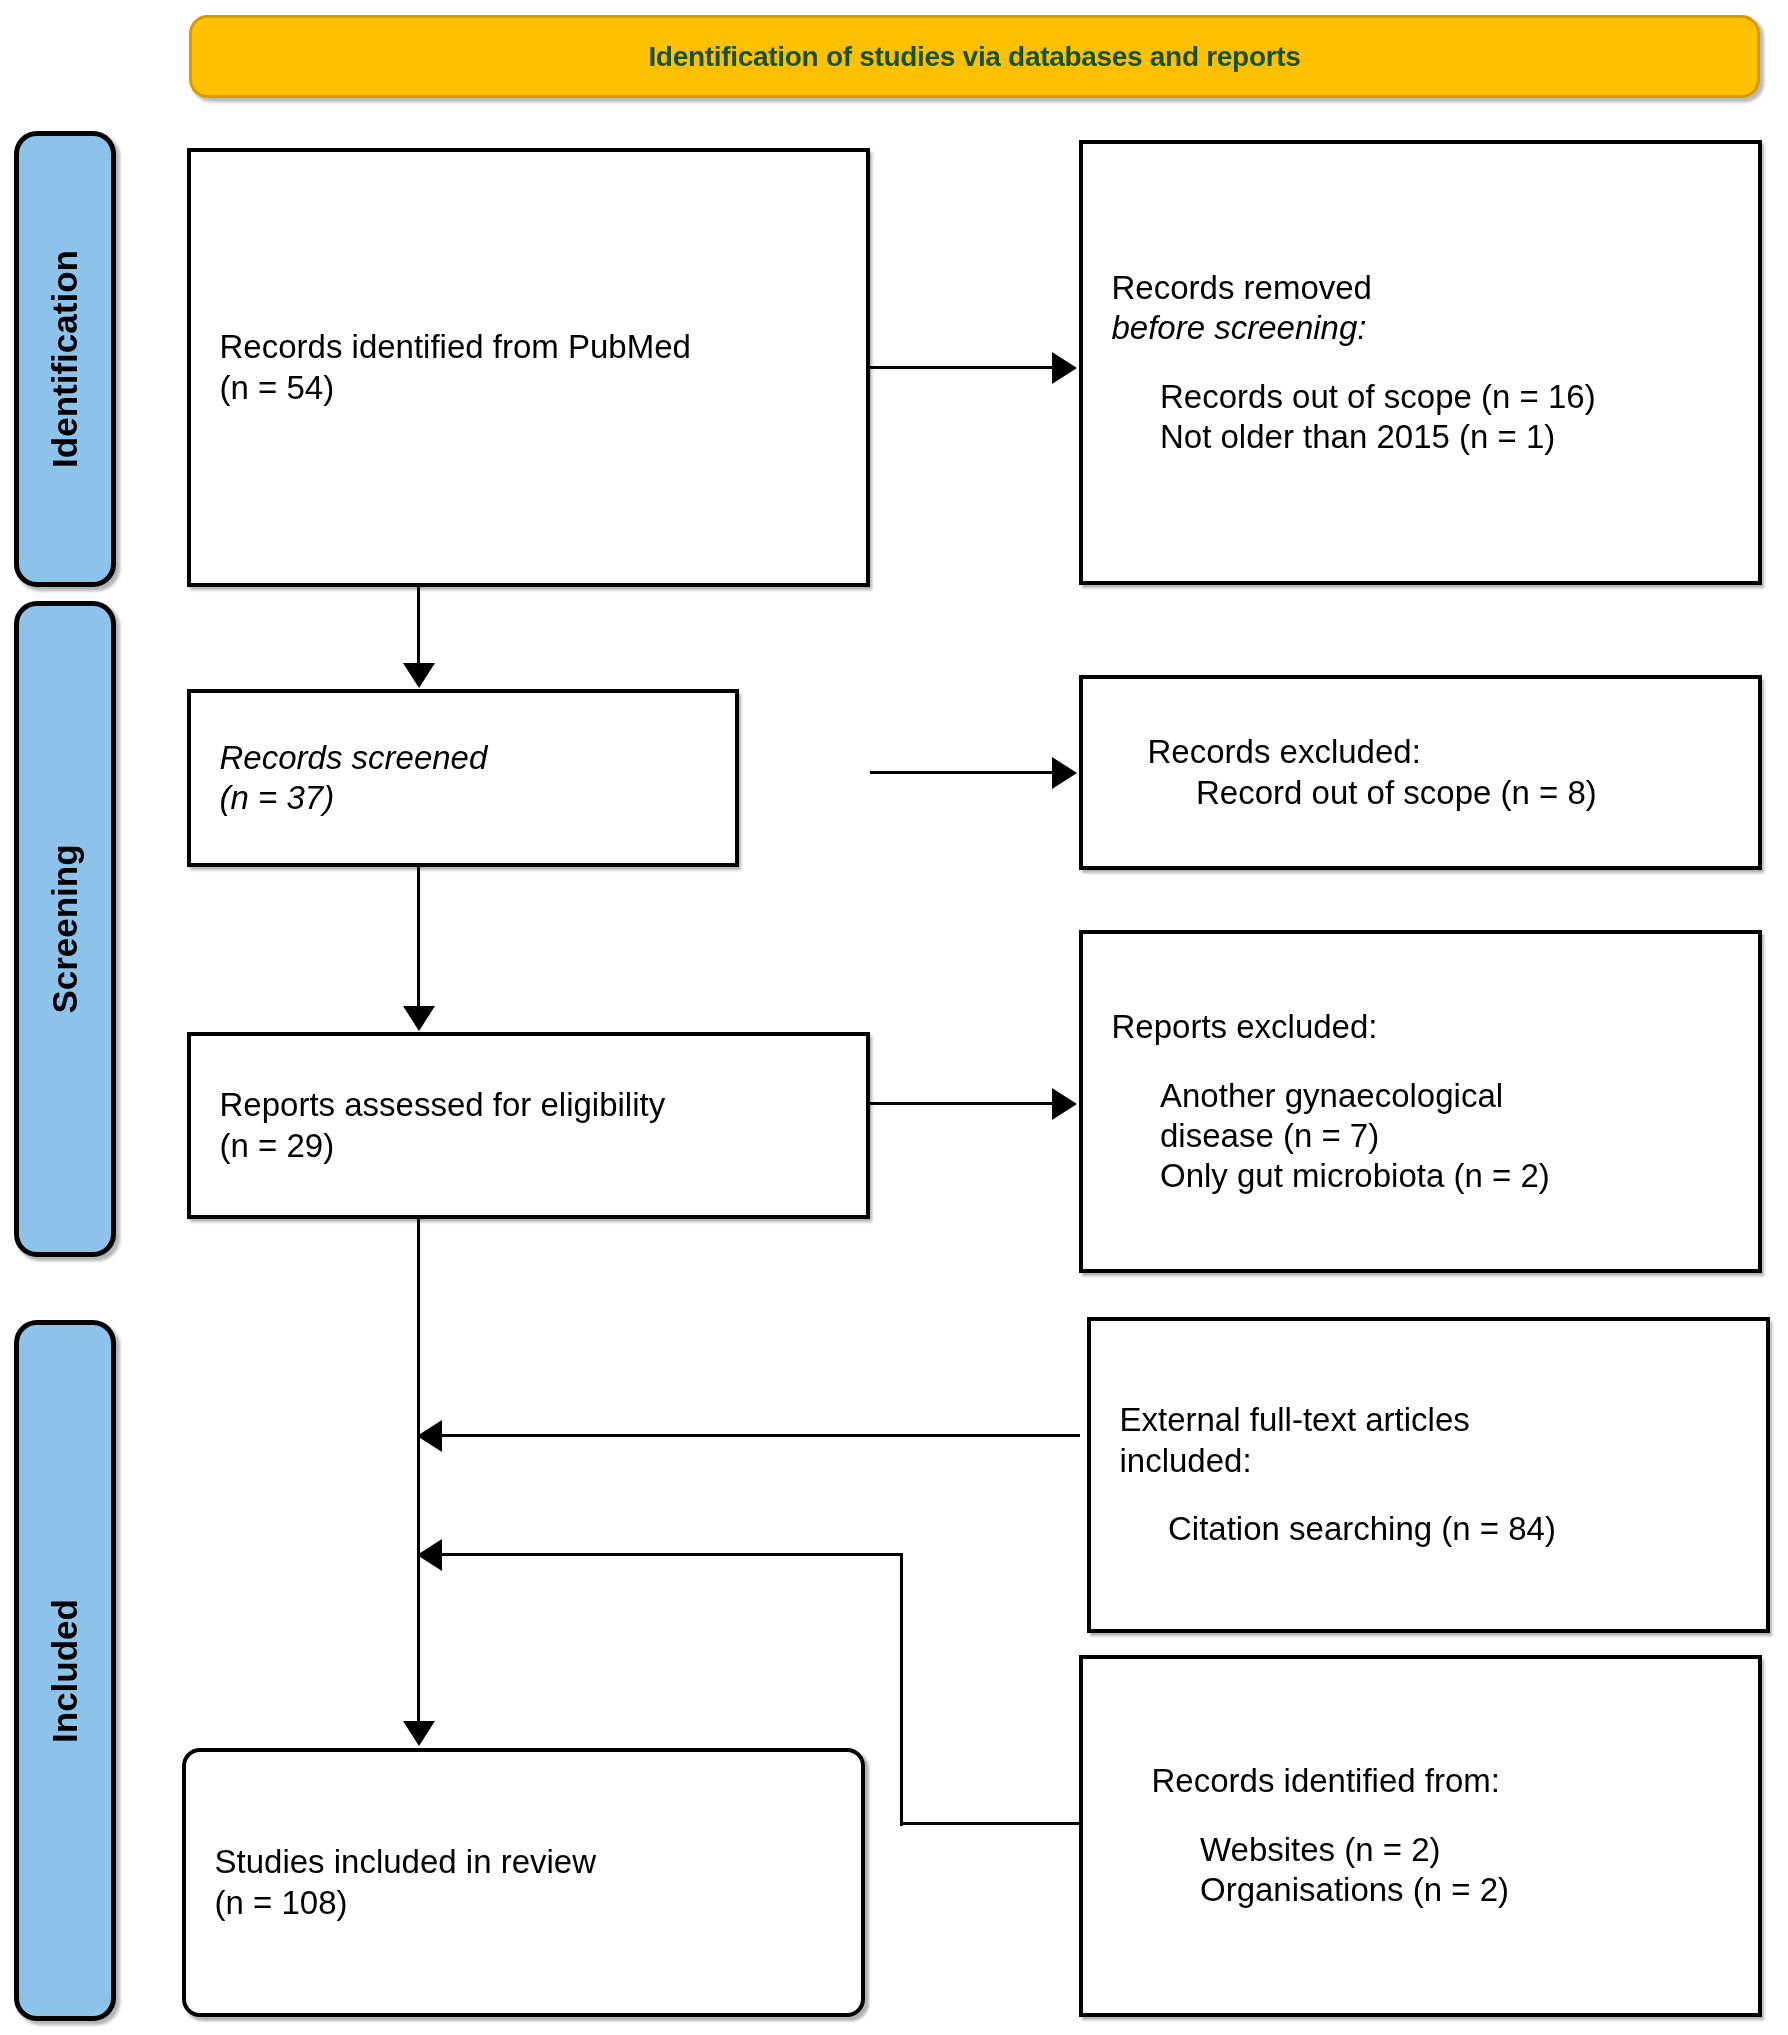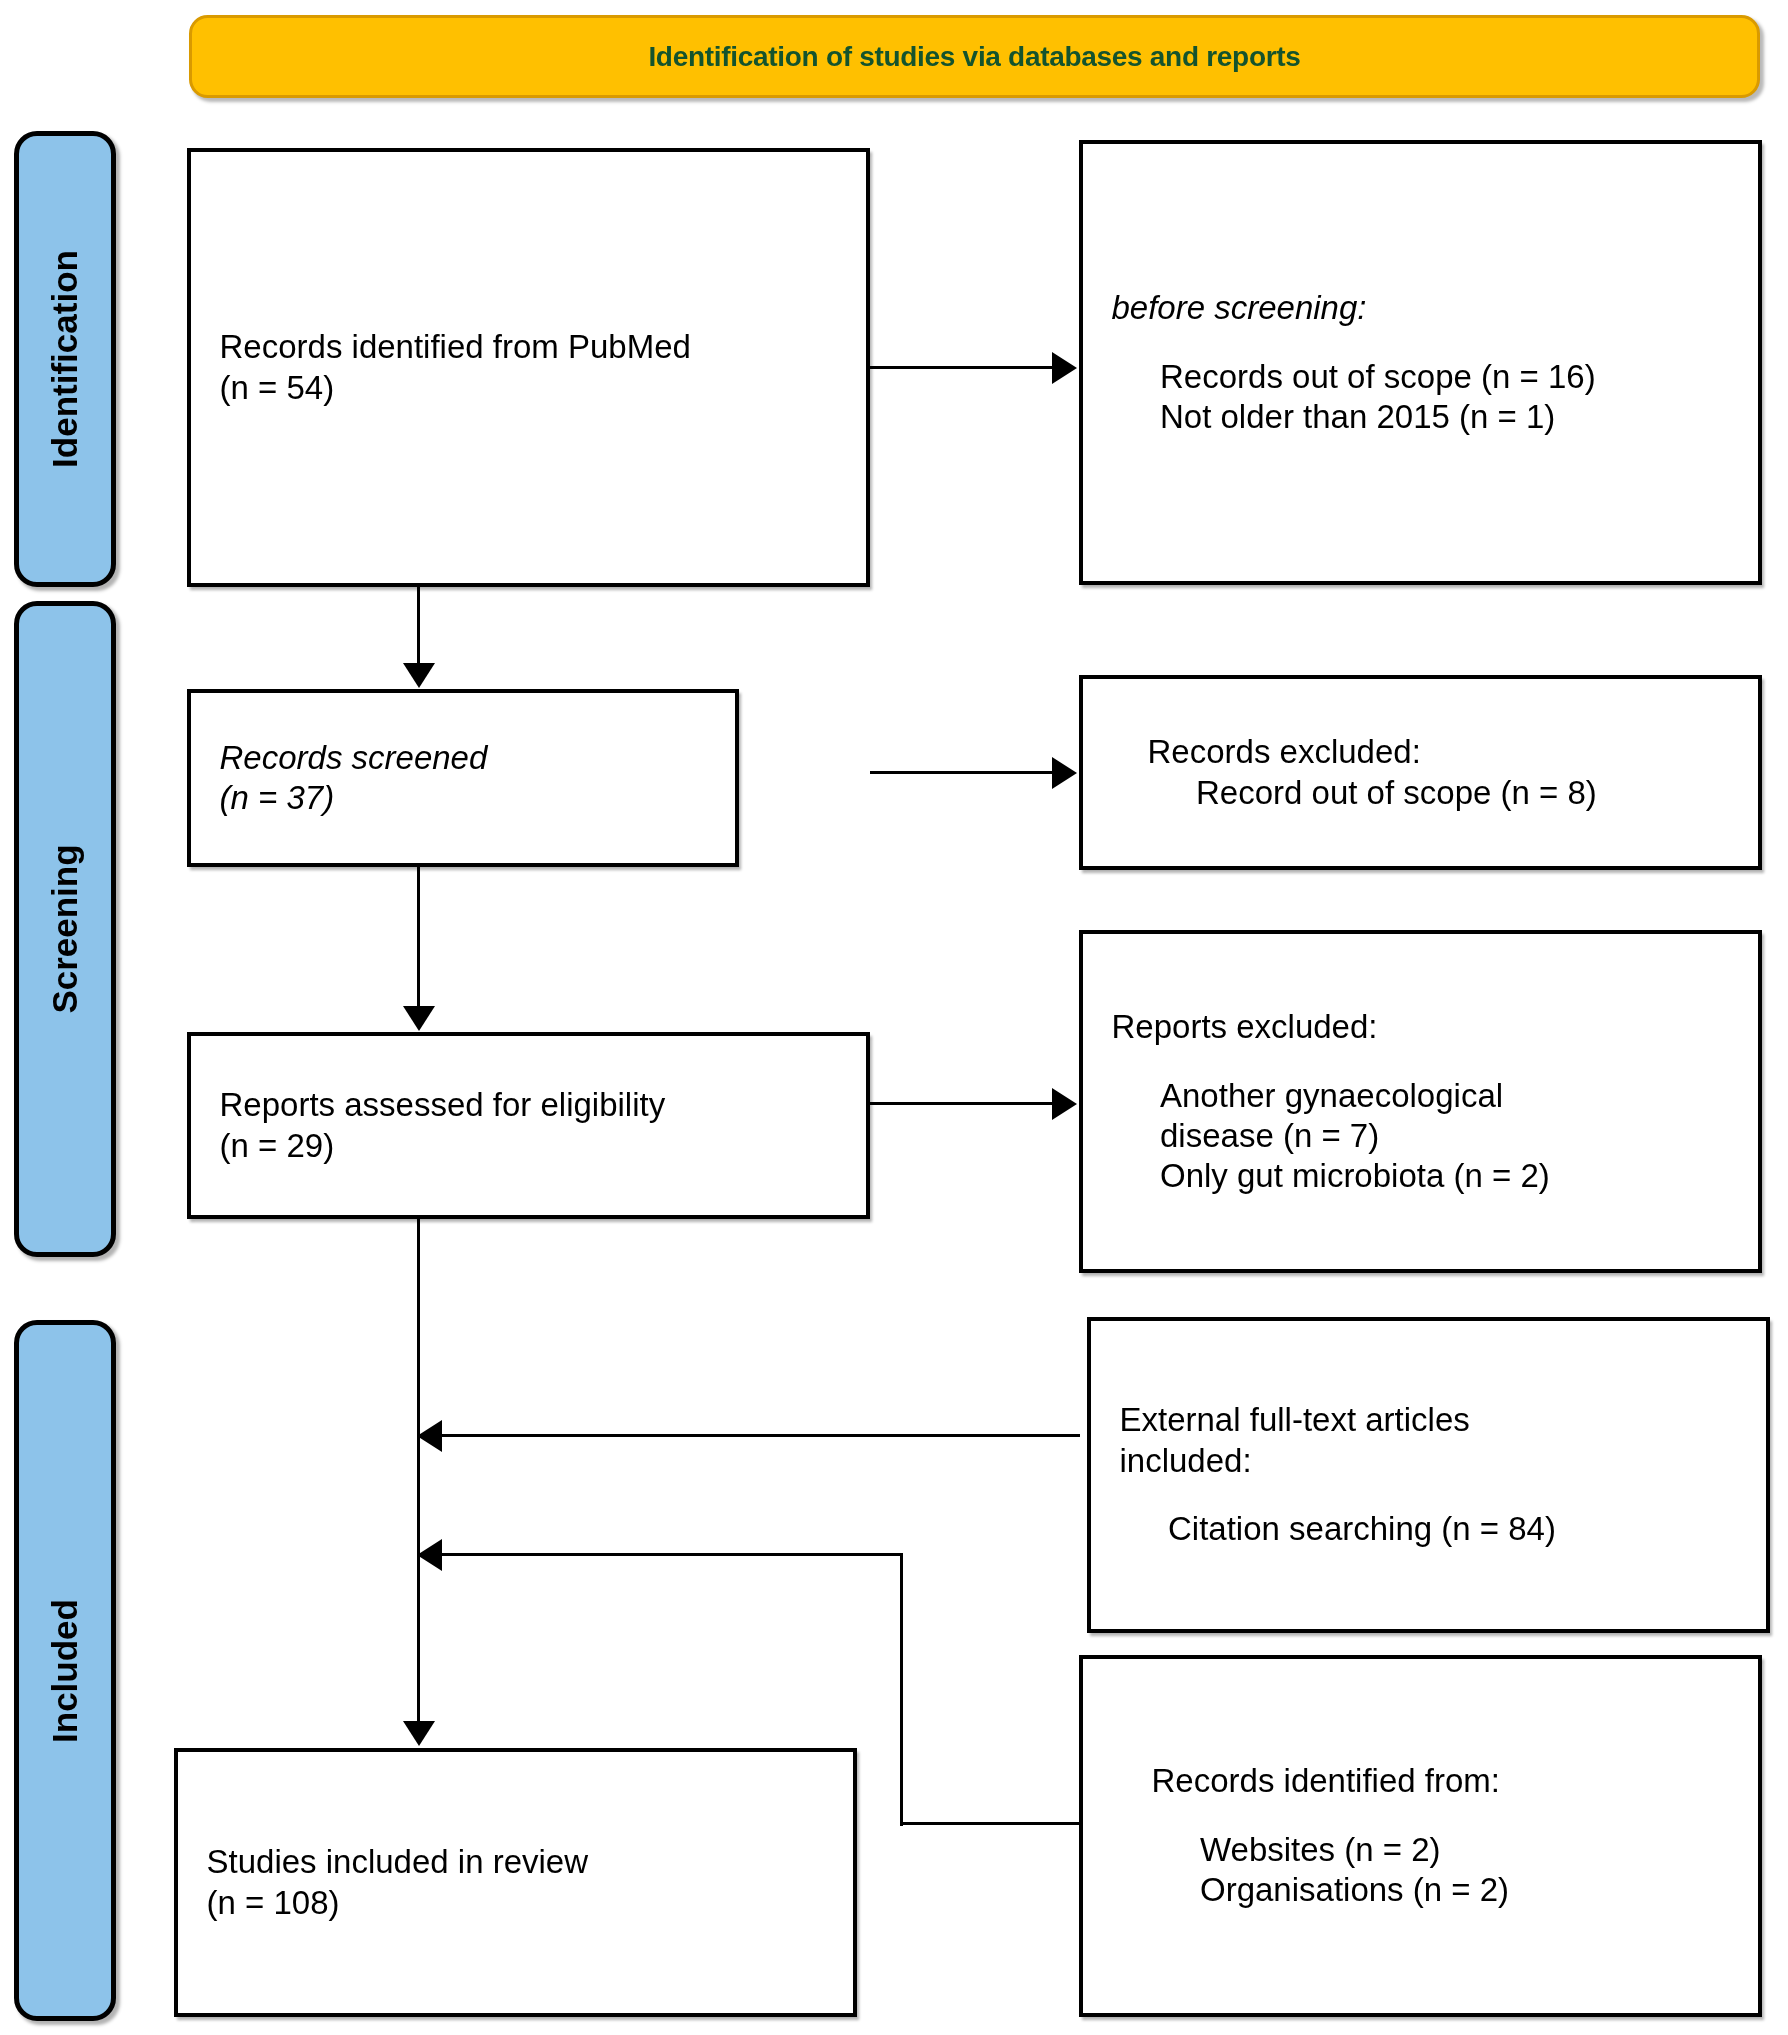--- a/index.html
+++ b/index.html
@@ -86,21 +86,21 @@
     white-space: nowrap;
   }
   .flow-box .line.italic { font-style: italic; }
   .flow-box .line.indent { padding-left: 77px; }
   .flow-box .gap { height: 28.5px; }
 
   
   #box-identified  { left: 187px; top: 148px;  width: 683px; height: 439px; }
   #box-screened    { left: 187px; top: 689px; width: 552px; height: 178px; font-style: italic; }
   #box-eligibility { left: 187px; top: 1032px; width: 683px; height: 187px; }
-  #box-included    { left: 174px; top: 1748px; width: 683px; height: 269px; }
+  #box-included    { left: 182px; top: 1748px; width: 683px; height: 269px; border-radius: 18px; }
 
   
   #box-removed        { left: 1079px; top: 140px;  width: 683px; height: 445px; }
   #box-rec-excluded   { left: 1079px; top: 675px; width: 683px; height: 195px; padding-left: 36px; }
   #box-rep-excluded   { left: 1079px; top: 930px; width: 683px; height: 343px; }
   #box-external       { left: 1079px; top: 1317px; width: 683px; height: 316px; margin-left: 8px; }
   #box-other-sources  { left: 1079px; top: 1655px; width: 683px; height: 362px; padding-left: 40px; }
 
   
   .conn {
@@ -150,20 +150,21 @@
   <div class="stage-tab" id="tab-included">
     <span class="stage-label">Included</span>
   </div>
 
   <div class="flow-box" id="box-identified">
     <div class="line">Records identified from PubMed</div>
     <div class="line">(n = 54)</div>
   </div>
 
   <div class="flow-box" id="box-removed">
+    <div class="line">Records removed</div>
     <div class="line italic">before screening:</div>
     <div class="gap"></div>
     <div class="line indent">Records out of scope (n = 16)</div>
     <div class="line indent">Not older than 2015 (n = 1)</div>
   </div>
 
   <div class="conn h" style="left:870px; top:366px; width:182px;"></div>
   <div class="arrow-right" style="left:1052px; top:352px;"></div>
 
   <div class="conn v" style="left:417px; top:587px; height:77px;"></div>

